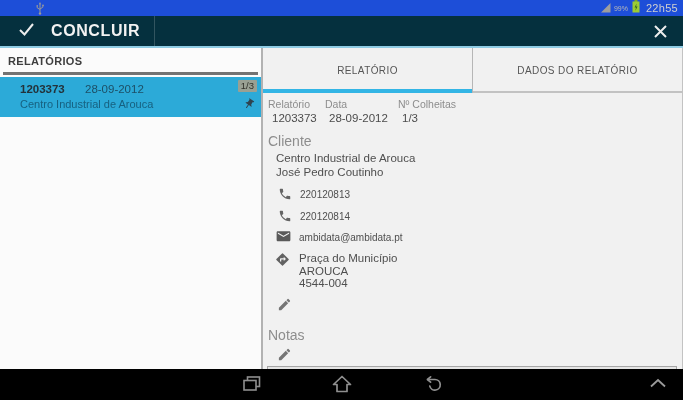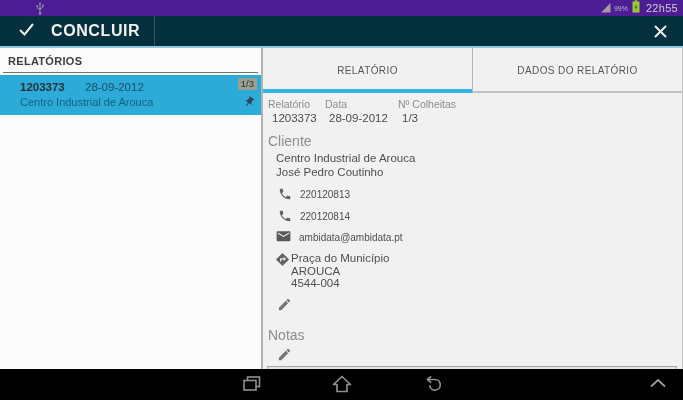--- a/index.html
+++ b/index.html
@@ -3,37 +3,37 @@
 <meta charset="utf-8">
 <style>
   * { box-sizing: border-box; margin: 0; padding: 0; }
   html,body { width:683px; height:400px; }
   body {
     font-family: "Liberation Sans", sans-serif;
     background:#000; position:relative; overflow:hidden;
     -webkit-font-smoothing: antialiased;
   }
   
-  .status-bar { height:16px; background:#4c1d95; display:flex; align-items:center; padding:0 5px; }
+  .status-bar { height:16px; background:#1d4ed8; display:flex; align-items:center; padding:0 5px; }
   .sb-usb { margin-left:30px; display:flex; align-items:center; }
   .sb-spacer { flex:1; }
   .sb-right { display:flex; align-items:center; gap:3px; }
   .sb-pct { font-size:7px; color:#b9b9b9; margin-right:1px; }
   .sb-time { font-size:11px; color:#cfcfcf; margin-left:3px; letter-spacing:.3px; }
   
   .action-bar { height:32px; background:#05303e; border-bottom:2px solid #8ecbe3; display:flex; align-items:center; }
   .ab-done { display:flex; align-items:center; height:100%; padding:0 14px 0 18px; border-right:1px solid rgba(255,255,255,.18); cursor:pointer; }
   .ab-done-label { color:#f2f2f2; font-size:16px; font-weight:bold; letter-spacing:.6px; margin-left:16px; }
   .ab-spacer { flex:1; }
   .ab-close { padding:0 15px; height:100%; display:flex; align-items:center; cursor:pointer; }
   
   .content { display:flex; height:321px; background:#f1f1f1; }
   
   .left-panel { width:263px; background:#fbfbfb; border-right:2px solid #b2b2b2; }
-  .panel-header { margin:0 3px; padding:7px 5px 5px; border-bottom:1px solid #737373; font-size:11px; font-weight:bold; color:#3e3e3e; letter-spacing:.3px; }
+  .panel-header { margin:0 3px; padding:7px 5px 5px; border-bottom:3px solid #737373; font-size:11px; font-weight:bold; color:#3e3e3e; letter-spacing:.3px; }
   .report-item { position:relative; margin-top:2px; background:#2caad8; padding:6px 20px 7px; cursor:pointer; }
   .ri-line1 { font-size:11.5px; color:#22404c; }
   .ri-id { font-weight:bold; color:#23323a; }
   .ri-date { margin-left:17px; color:#1d4f66; }
   .ri-line2 { font-size:11px; color:#176180; margin-top:3px; }
   .ri-badge { position:absolute; top:3px; right:4px; background:#9aa093; color:#31312b; font-size:9.5px; padding:0 3px 1px; border-radius:1px; }
   .ri-pin { position:absolute; bottom:3px; right:6px; }
   
   .right-panel { flex:1; background:#f1f1f1; display:flex; flex-direction:column; border-right:1px solid #c3c3c3; }
   .tabs { display:flex; height:45px; flex-shrink:0; }
@@ -45,21 +45,21 @@
   .fields-row { display:flex; padding:1px 0 0 2px; }
   .field { display:flex; flex-direction:column; }
   .field-1 { width:57px; } .field-2 { width:73px; }
   .f-label { font-size:10.5px; color:#8d8d8d; }
   .f-value { font-size:11.5px; color:#4c4c4c; padding:2px 0 0 4px; }
   .section-label { font-size:14px; color:#8d8d8d; margin:9px 0 2px 2px; }
   .client-line { font-size:11.5px; color:#4f4f4f; margin:1px 0 0 10px; line-height:13px; }
   .contact-row { display:flex; align-items:center; margin:8px 0 0 12px; cursor:pointer; }
   .contact-row .txt { margin-left:8px; font-size:10px; color:#4f4f4f; }
   .address-row { display:flex; align-items:flex-start; margin:8px 0 0 9px; cursor:pointer; }
-  .address-lines { margin-left:1px; }
+  .address-lines { margin-left:9px; }
   .address-lines div { font-size:11.5px; color:#4f4f4f; line-height:12.5px; }
   .edit-icon { margin:7px 0 0 11px; cursor:pointer; width:16px; }
   .notes-label { margin-top:11px; }
   .colheitas-wrap { margin:auto 1px 8px 1px; }
   .colheitas-btn { position:relative; height:26px; background:linear-gradient(#e5e5e5,#d6d6d6); border:1px solid #a6a6a6; display:flex; align-items:center; justify-content:center; font-size:12px; color:#3d3d3d; cursor:pointer; }
   .colheitas-btn .btn-icon { position:absolute; left:8px; top:5px; }
   
   .nav-bar { height:29px; background:#000; position:relative; display:flex; align-items:center; justify-content:center; gap:64px; }
   .nav-btn { width:26px; height:24px; display:flex; align-items:center; justify-content:center; cursor:pointer; }
   .nav-chevron { position:absolute; right:12px; top:2px; }

